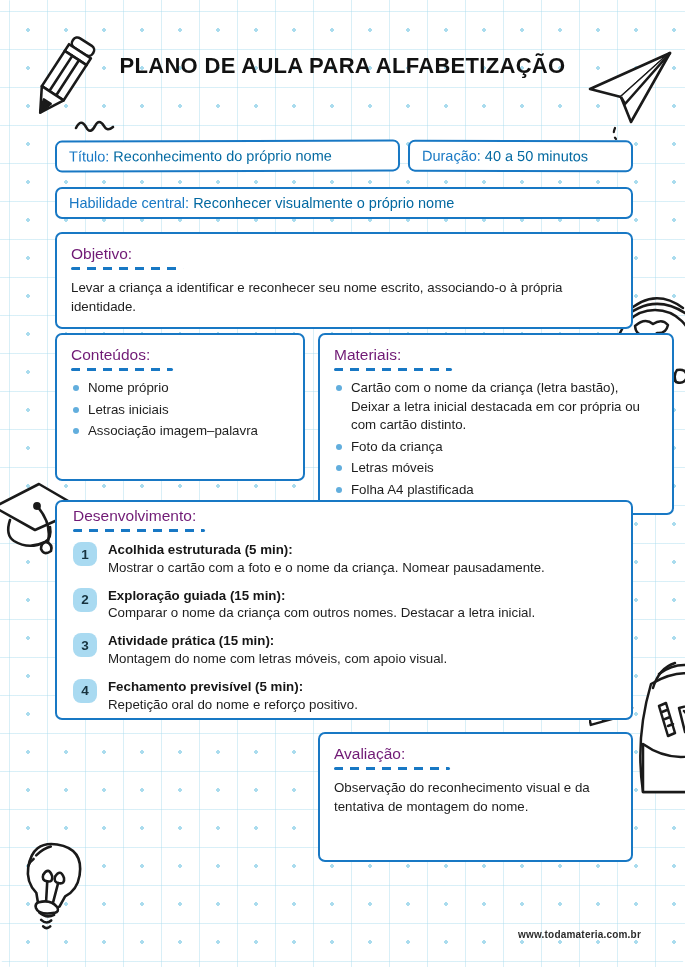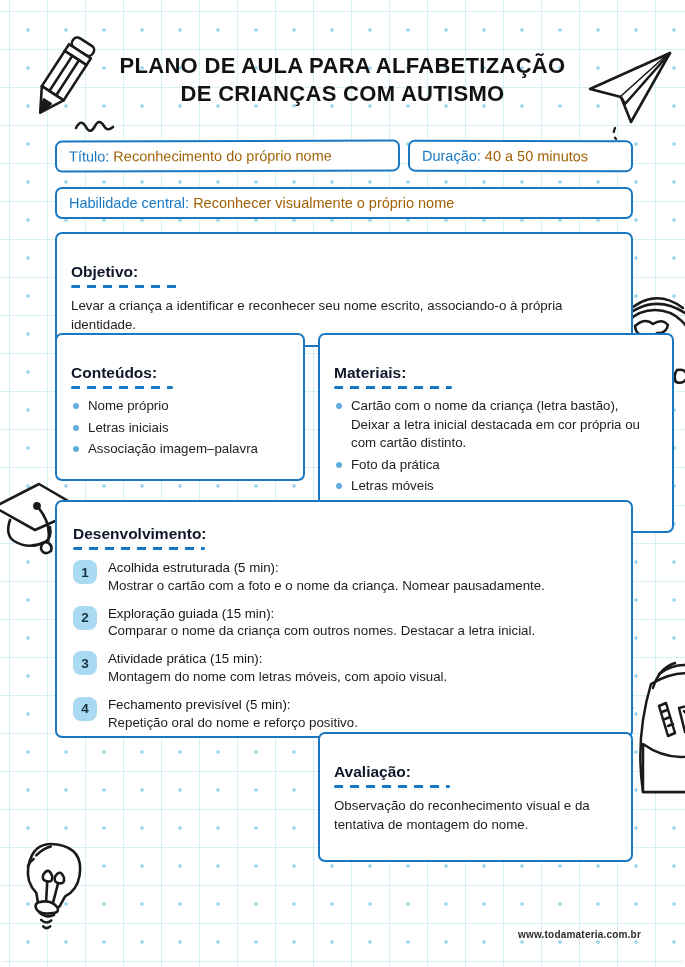--- a/index.html
+++ b/index.html
@@ -28,22 +28,22 @@
   }
   .box{
     position:absolute; z-index:2;
     background:#fff;
     border:2px solid #1878c4;
     border-radius:7px;
     padding:10px 14px;
   }
   .label-line{ font-size:14.5px; padding:6px 12px; white-space:nowrap; }
   .lbl{ color:#1878c4; font-weight:400; }
-  .val{ color:#a16207; }
-  h2{ color:#0f172a; font-size:15.5px; font-weight:700; line-height:19px;margin-top:18px; }
+  .val{ color:#0369a1; }
+  h2{ color:#701a75; font-size:15.5px; font-weight:400; line-height:19px; }
   .dashes{
     height:3px; margin:4px 0 8px 0; border-radius:2px;
     background-image:repeating-linear-gradient(90deg,#1878c4 0 9px,transparent 9px 16px);
   }
   .body-text{ font-size:13.3px; line-height:1.45; color:#1e1e1e; }
   ul.blist{ list-style:none; }
   ul.blist li{
     position:relative; padding-left:17px; font-size:13.3px; line-height:1.4;
     color:#1e1e1e; margin-bottom:3px;
   }
@@ -51,21 +51,21 @@
     content:""; position:absolute; left:2px; top:6px; width:6px; height:6px;
     border-radius:50%; background:#62aedd;
   }
   .adapt li{ margin-bottom:9px; }
   .step{ display:flex; gap:11px; margin-top:9px; }
   .badge{
     flex:0 0 24px; height:24px; border-radius:8px; background:#a9daf1;
     color:#17333f; font-weight:700; font-size:13.5px;
     display:flex; align-items:center; justify-content:center; margin-top:1px;
   }
-  .step-title{ font-weight:400; font-size:13.3px; line-height:1.35; color:#161616; }
+  .step-title{ font-weight:700; font-size:13.3px; line-height:1.35; color:#161616; }
   .step-text{ font-size:13.3px; line-height:1.4; color:#1e1e1e; }
   .footer{
     position:absolute; top:929px; right:44px; z-index:2;
     font-size:10px; font-weight:700; color:#2b2b2b; letter-spacing:.2px;
   }
 </style>
 </head>
 <body>
 
 <div class="page">
@@ -145,21 +145,20 @@
       <path d="M34 40 q4 -9 9 0 q2 6 -4 6 q-6 0 -5 -6z"></path>
       <path d="M46 40 q4 -9 9 0 q2 6 -4 6 q-6 0 -5 -6z"></path>
       <path d="M39 46 l2 20 M50 46 l-2 20"></path>
       <path d="M34 68 q11 -5 19 2 q3 4 -2 6 q-15 5 -19 -2 q-2 -4 2 -6z" fill="#fff"></path>
       <path d="M36 78 q8 5 15 0 M39 85 q6 4 10 -1 M42 91 q4 3 7 -1"></path>
     </g>
   </svg>
 
   <div class="header">
     <div>PLANO DE AULA PARA ALFABETIZAÇÃO</div>
-    <div>DE CRIANÇAS COM AUTISMO</div>
   </div>
 
   <div class="box label-line" style="left:55px;top:140px;width:345px;transform:rotate(-.2deg)">
     <span class="lbl">Título:</span>
     <span class="val">Reconhecimento do próprio nome</span>
   </div>
   <div class="box label-line" style="left:408px;top:140px;width:225px;transform:rotate(.2deg)">
     <span class="lbl">Duração:</span>
     <span class="val">40 a 50 minutos</span>
   </div>
@@ -183,21 +182,21 @@
       <li>Letras iniciais</li>
       <li>Associação imagem–palavra</li>
     </ul>
   </div>
 
   <div class="box" style="left:318px;top:333px;width:356px;min-height:148px">
     <h2>Materiais:</h2>
     <div class="dashes" style="width:118px"></div>
     <ul class="blist">
       <li>Cartão com o nome da criança (letra bastão), Deixar a letra inicial destacada em cor própria ou com cartão distinto.</li>
-      <li>Foto da prática</li>
+      <li>Foto da criança</li>
       <li>Letras móveis</li>
       <li>Folha A4 plastificada</li>
     </ul>
   </div>
 
   <div class="box" style="left:55px;top:500px;width:578px;min-height:210px;padding:4px 16px">
     <h2>Desenvolvimento:</h2>
     <div class="dashes" style="width:132px"></div>
 
     <div class="step">

